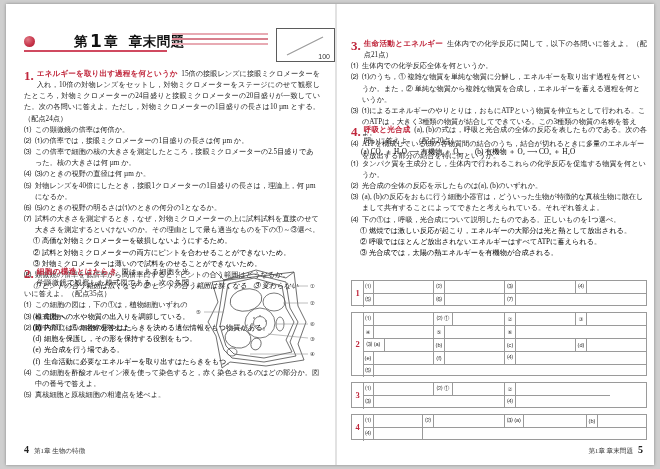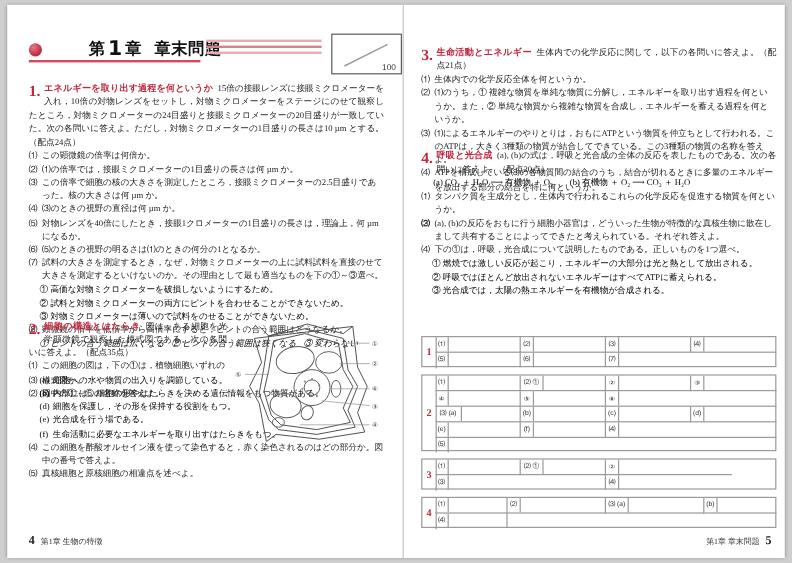--- a/index.html
+++ b/index.html
@@ -261,21 +261,21 @@
 
     <div class="prob" style="left:14px; top:120px; width:296px;">
       <div class="plead">
         <span class="pnum">4.</span><span class="ptitle">呼吸と光合成</span>&nbsp;&nbsp;<span>(a), (b)の式は，呼吸と光合成の全体の反応を表したものである。次の各問いに答えよ。（配点20点）</span>
       </div>
       <div class="eqs">
         <span class="eq"><span>(a)</span>&nbsp;<span>CO₂ ＋ H₂O ⟶ 有機物 ＋ O₂</span></span><span class="eq"><span>(b)</span>&nbsp;<span>有機物 ＋ O₂ ⟶ CO₂ ＋ H₂O</span></span>
       </div>
       <ol class="qs">
         <li><span class="lbl">⑴</span><span>タンパク質を主成分とし，生体内で行われるこれらの化学反応を促進する物質を何というか。</span></li>
-        <li><span class="lbl">⑵</span></li>
+        <li><span class="lbl">⑵</span><span>光合成の全体の反応を示したものは(a), (b)のいずれか。</span></li>
         <li><span class="lbl">⑶</span><span>(a), (b)の反応をおもに行う細胞小器官は，どういった生物が特徴的な真核生物に散在しまして共有することによってできたと考えられている。それぞれ答えよ。</span></li>
         <li><span class="lbl">⑷</span><span>下の①は，呼吸，光合成について説明したものである。正しいものを1つ選べ。</span></li>
       </ol>
       <div class="choices">
         <div>① 燃焼では激しい反応が起こり，エネルギーの大部分は光と熱として放出される。</div>
         <div>② 呼吸ではほとんど放出されないエネルギーはすべてATPに蓄えられる。</div>
         <div>③ 光合成では，太陽の熱エネルギーを有機物が合成される。</div>
       </div>
     </div>
 

